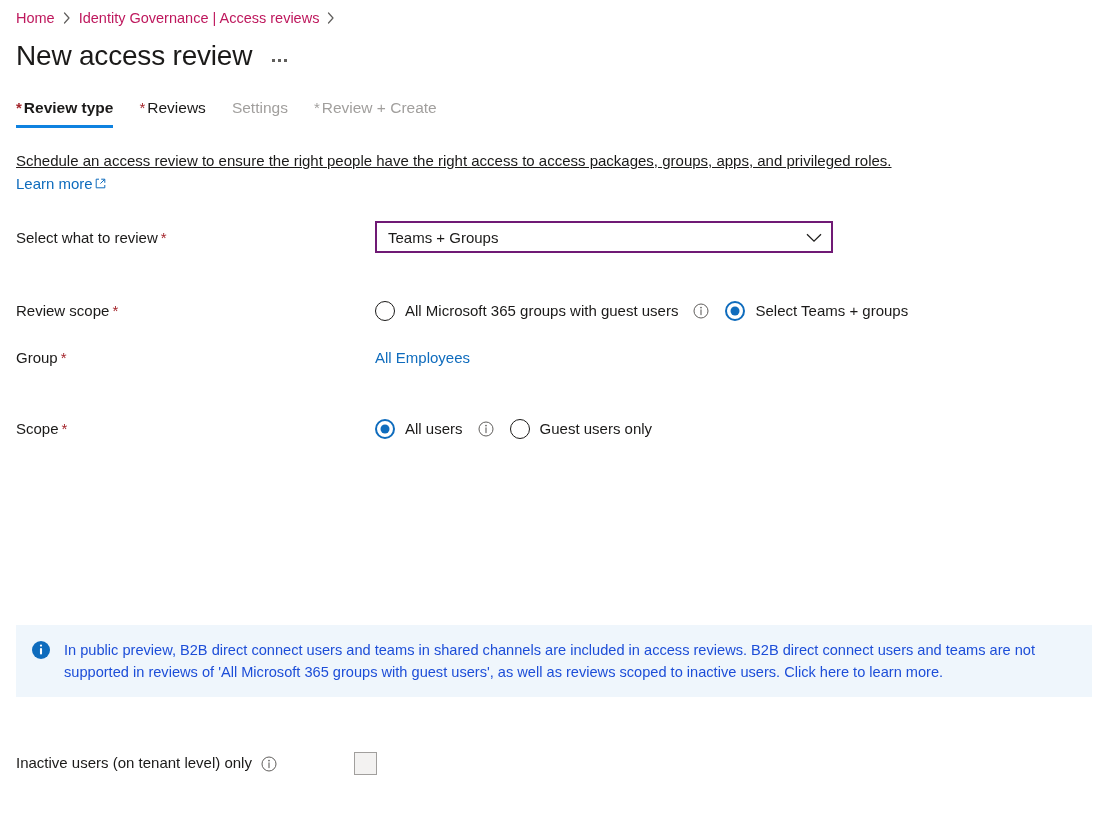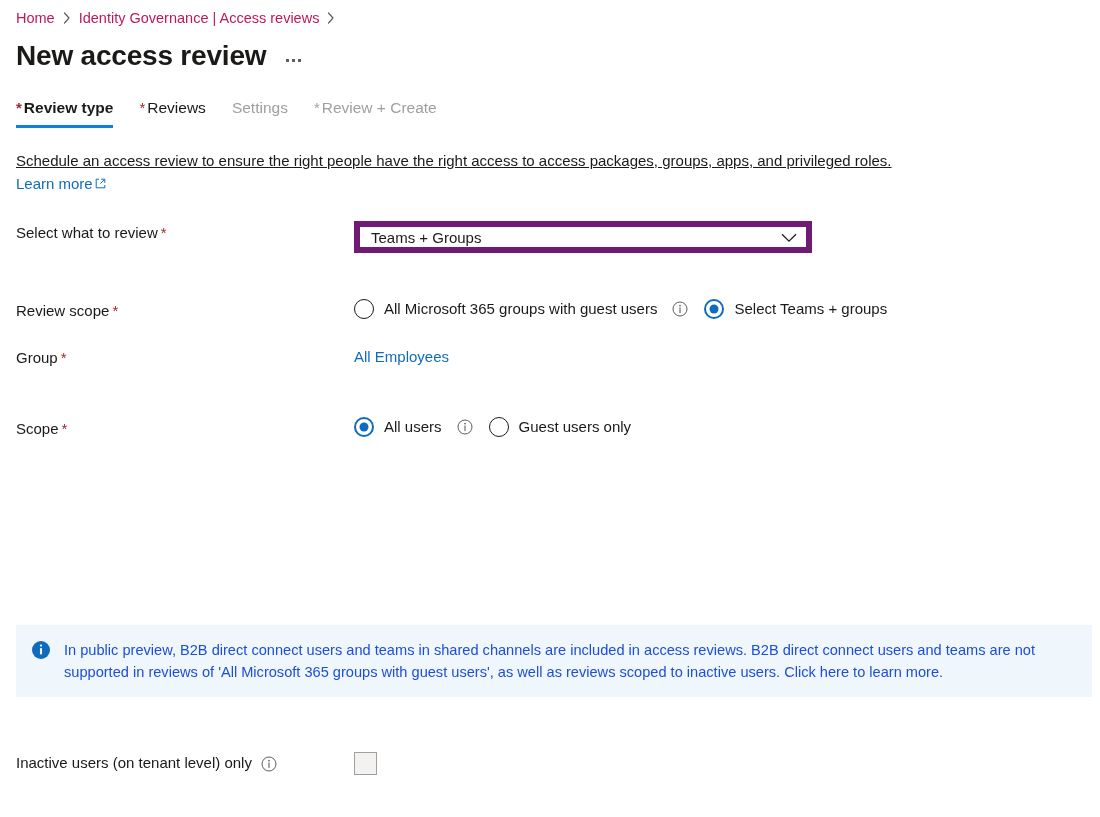--- a/index.html
+++ b/index.html
@@ -42,21 +42,21 @@
   
   .title-row {
     display: flex;
     align-items: center;
     gap: 16px;
     padding: 6px 0 0 16px;
     height: 44px;
   }
   .page-title {
     font-size: 28px;
-    font-weight: bold;
+    font-weight: normal;
     letter-spacing: -0.2px;
     color: #1b1a19;
     line-height: 34px;
   }
   .ellipsis-btn {
     display: flex;
     align-items: center;
     gap: 3px;
     padding: 6px 4px;
     cursor: pointer;
@@ -130,21 +130,22 @@
   }
   .ext-icon { display: inline-block; }
 
   
   .form {
     padding-left: 16px;
     margin-top: 26px;
   }
   .form-row {
     display: flex;
-    align-items: flex-start;
+    align-items: center;
+    gap: 21px;
   }
   .form-label {
     width: 338px;
     flex: 0 0 338px;
     font-size: 15px;
     line-height: 22px;
     color: #1b1a19;
     padding-top: 1px;
   }
   .form-label .ast {
@@ -153,21 +154,21 @@
   }
   .form-field {
     flex: 1;
     min-width: 0;
   }
 
   
   .dropdown {
     width: 458px;
     height: 32px;
-    border: 6px solid #701a75;
+    border: 2px solid #701a75;
     background: #ffffff;
     display: flex;
     align-items: center;
     justify-content: space-between;
     padding: 0 9px 0 11px;
     box-sizing: border-box;
     cursor: pointer;
     font-size: 15px;
     color: #1b1a19;
   }

